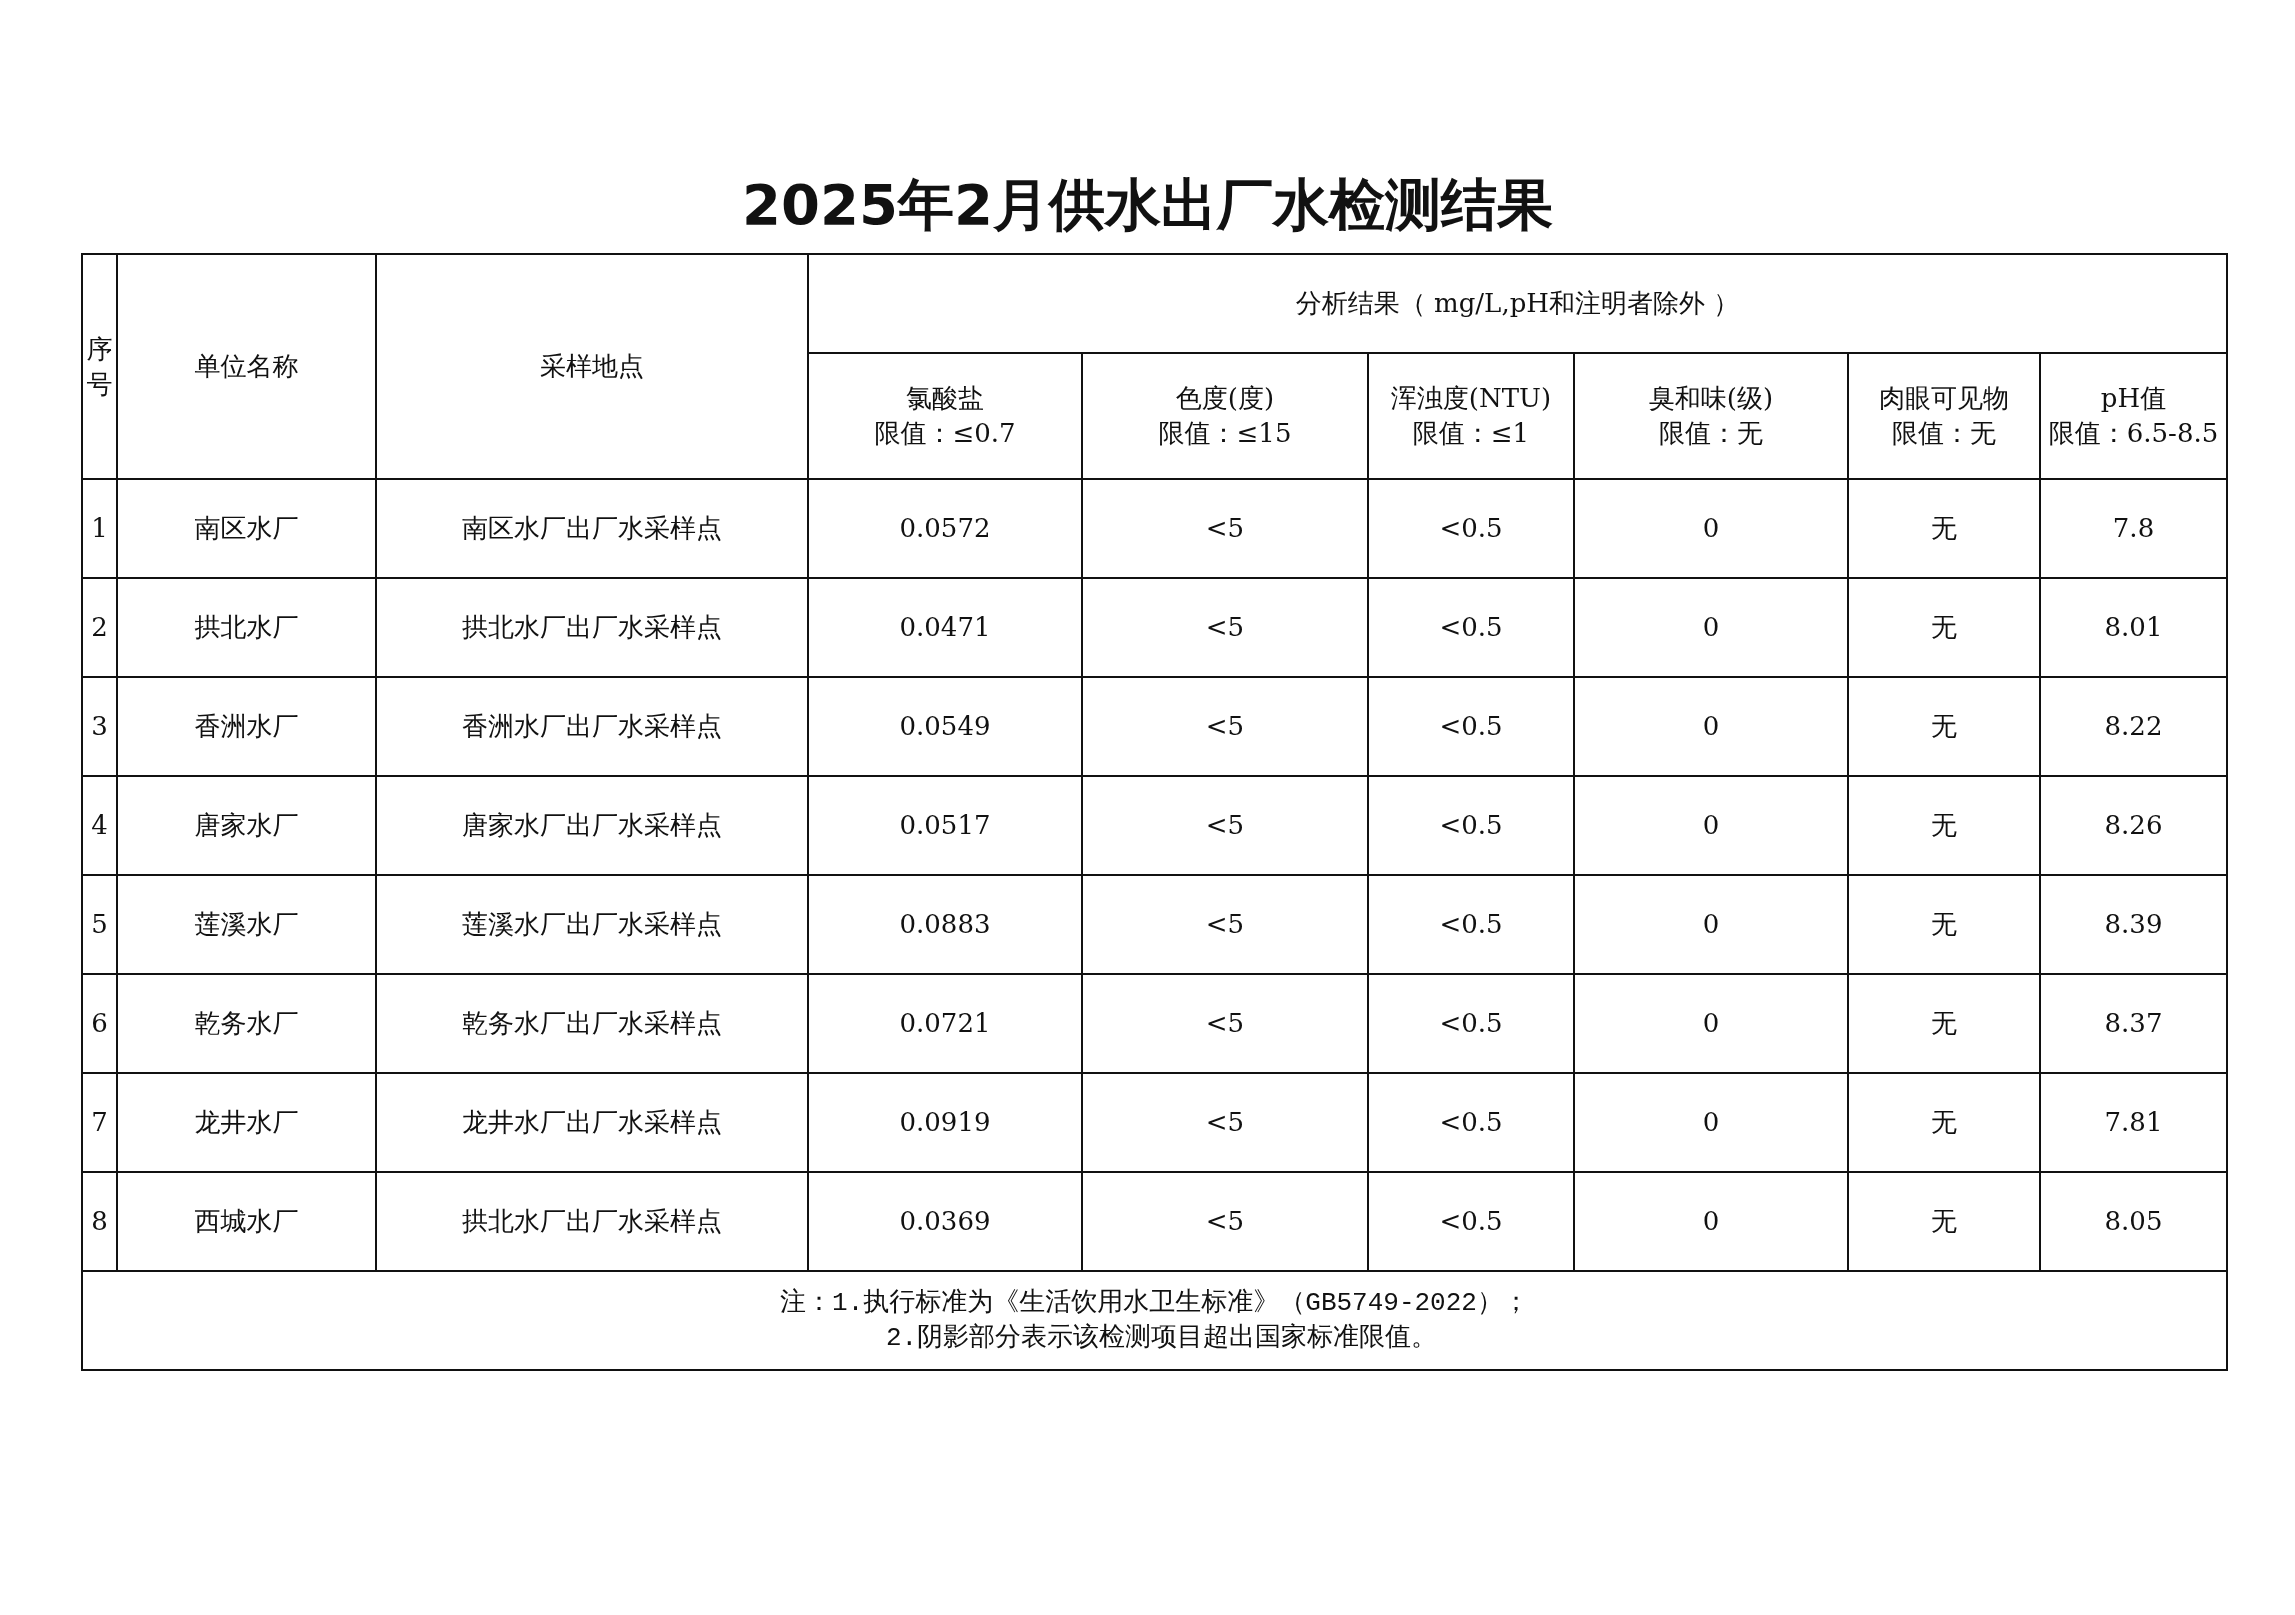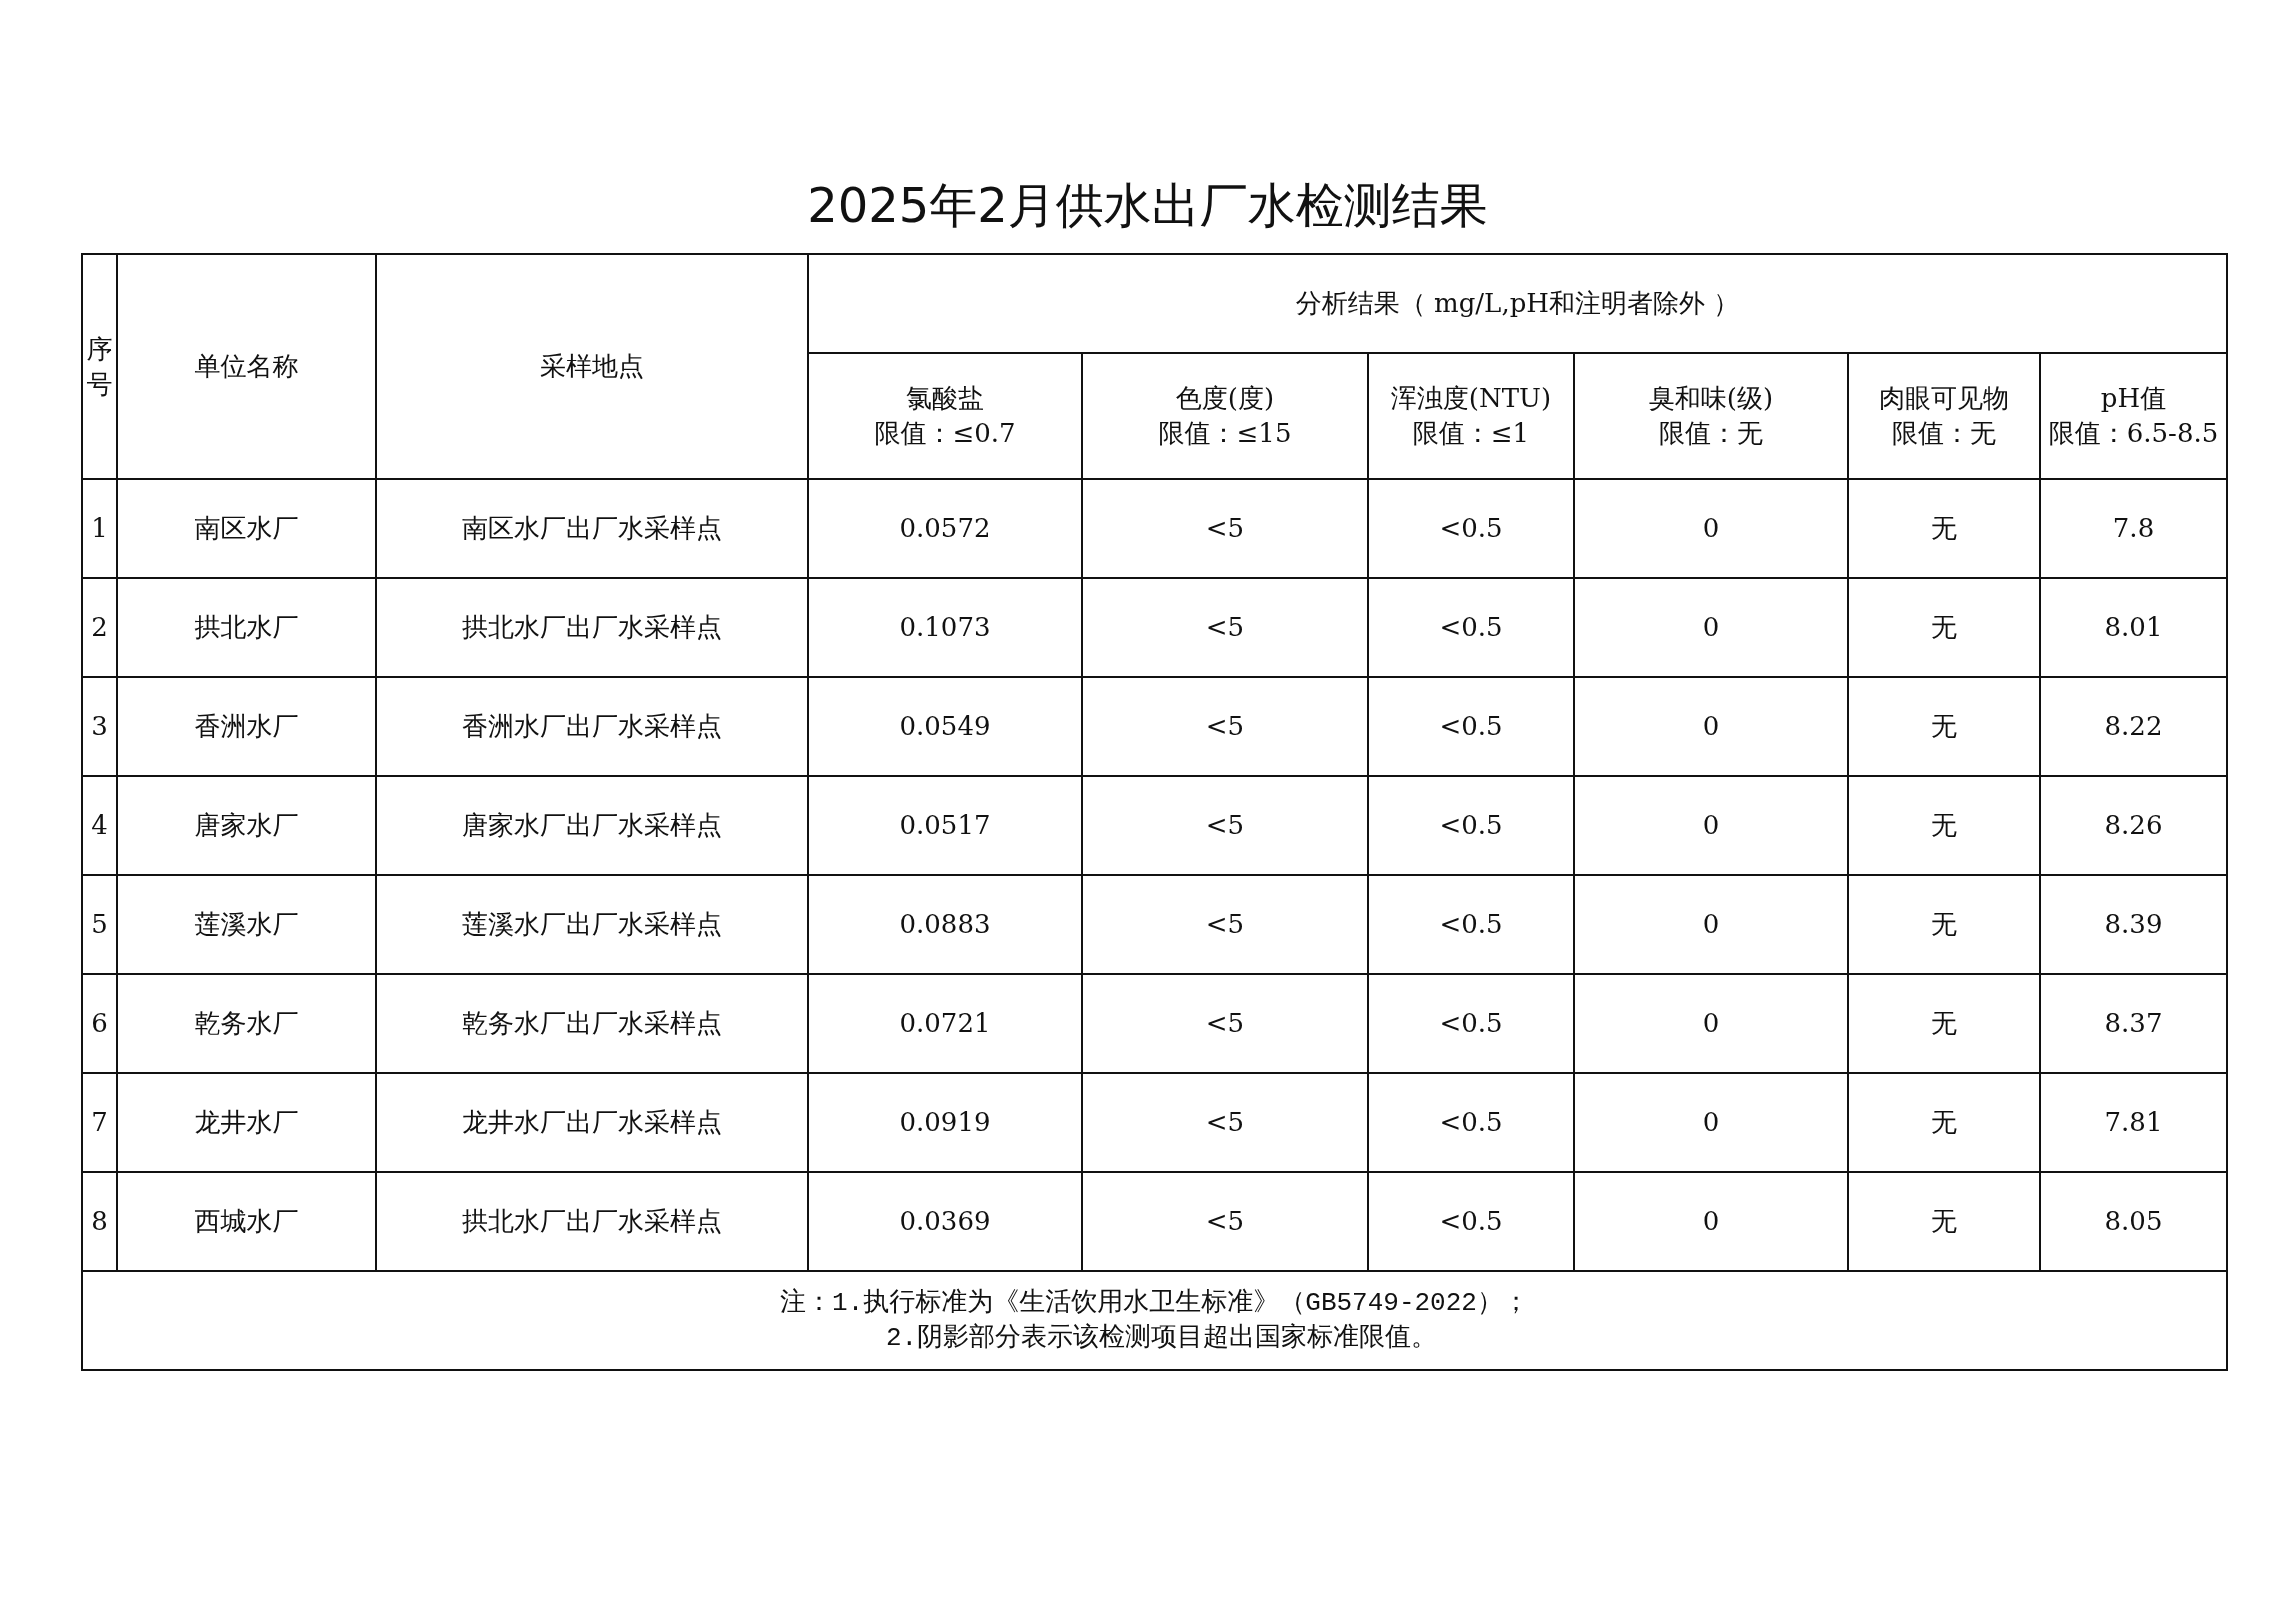--- a/index.html
+++ b/index.html
@@ -3,22 +3,23 @@
 <meta charset="utf-8">
 <style>
   html, body { margin: 0; padding: 0; background: #ffffff; }
   body {
     width: 2295px; height: 1615px; position: relative; overflow: hidden;
     font-family: "DejaVu Serif", "Liberation Serif", serif;
     color: #111111;
   }
   .title {
     position: absolute; left: 0; top: 169px; width: 2295px; height: 72px;
-    text-align: center; font-size: 48px; line-height: 72px;
+    text-align: center; font-size: 56px; line-height: 72px;
     font-family: "DejaVu Sans", "Liberation Sans", sans-serif;
+    font-weight: bold;
   }
   table.report {
     position: absolute; left: 81px; top: 253px;
     border-collapse: collapse; table-layout: fixed;
     width: 2144px;
   }
   table.report td {
     border: 2px solid #111111; text-align: center; vertical-align: middle;
     font-size: 26px; padding: 0; line-height: 35px;
   }
@@ -87,21 +88,21 @@
     <td>&lt;5</td>
     <td>&lt;0.5</td>
     <td>0</td>
     <td>无</td>
     <td>7.8</td>
   </tr>
   <tr style="height:99px">
     <td>2</td>
     <td>拱北水厂</td>
     <td>拱北水厂出厂水采样点</td>
-    <td>0.1073</td>
+    <td>0.0471</td>
     <td>&lt;5</td>
     <td>&lt;0.5</td>
     <td>0</td>
     <td>无</td>
     <td>8.01</td>
   </tr>
   <tr style="height:99px">
     <td>3</td>
     <td>香洲水厂</td>
     <td>香洲水厂出厂水采样点</td>

